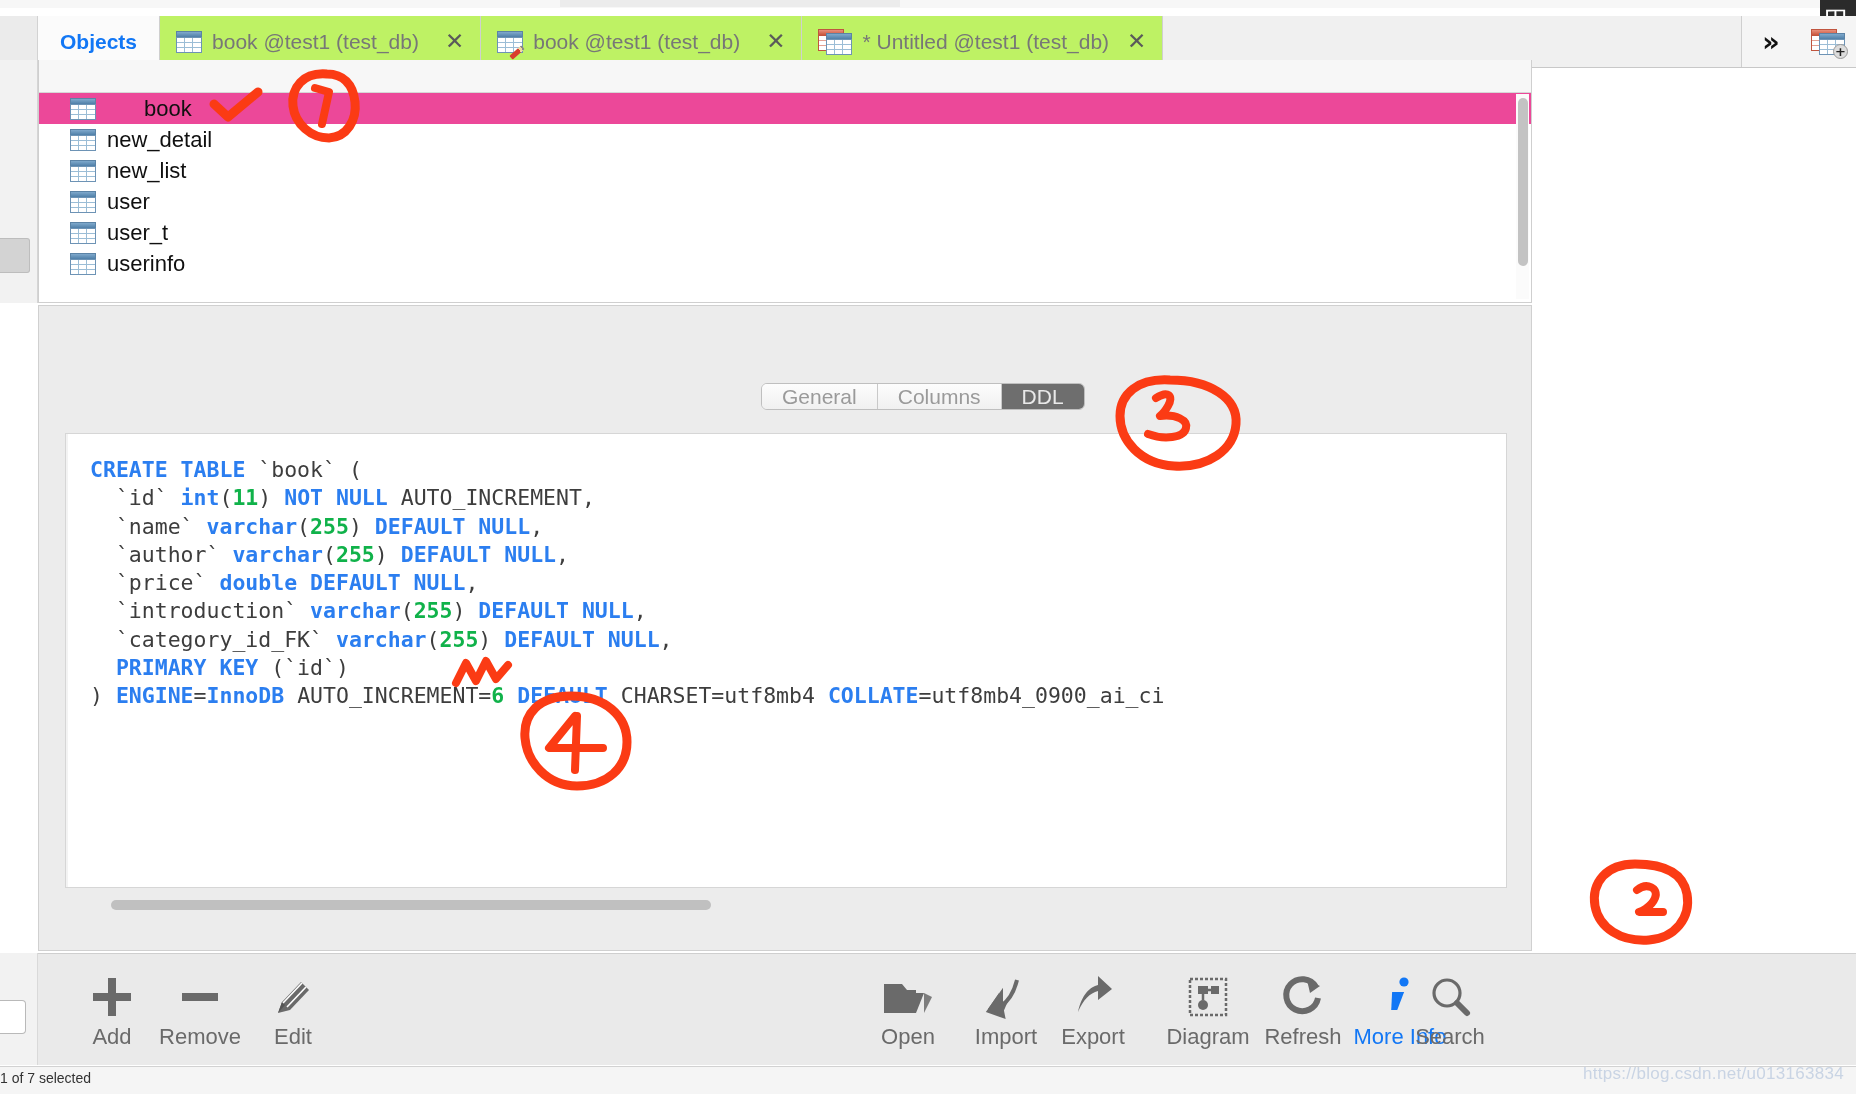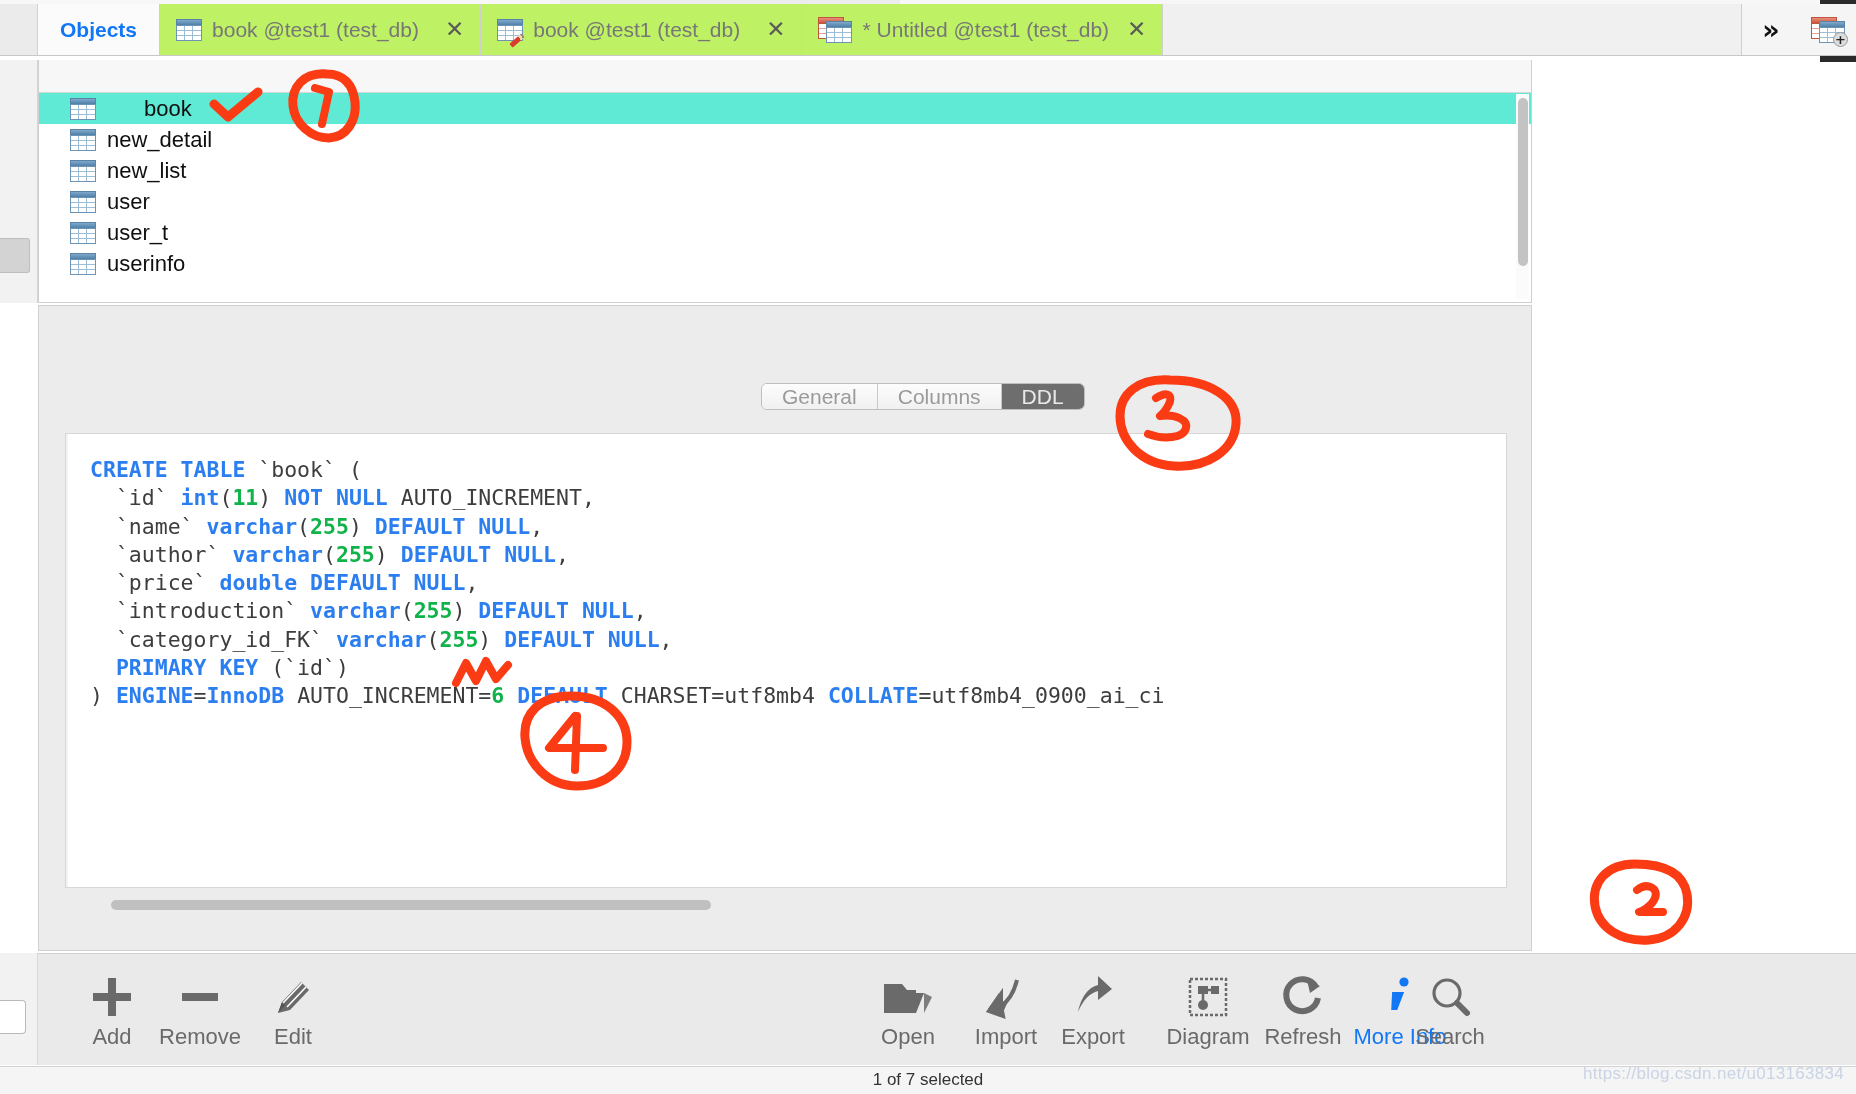--- a/index.html
+++ b/index.html
@@ -29,21 +29,21 @@
     background:#2b2b2b;
   }
   #right-dark-edge-label {
     position:absolute; right:0; top:6px; width:36px;
     color:#ffffff; font-size:26px; text-align:left; padding-left:2px;
     line-height:30px; font-family:"DejaVu Sans", sans-serif;
   }
 
   
   #tabbar {
-    position:absolute; left:0; top:4px; width:1856px; height:52px;
+    position:absolute; left:0; top:16px; width:1856px; height:52px;
     background:#f2f2f2;
     border-bottom:1px solid #c8c8c8;
     display:flex; align-items:stretch;
   }
   .tab-left-pad { width:38px; background:#ebebeb; border-right:1px solid #d2d2d2;}
   .tab {
     display:flex; align-items:center; gap:10px;
     padding:0 16px;
     background:#bef264;
     border-right:1px solid #cfcfcf;
@@ -111,21 +111,21 @@
     border-right:1px solid #d5d5d5;
   }
   #left-gutter-tab {
     position:absolute; left:0; top:238px; width:30px; height:35px;
     background:#d3d3d3; border:1px solid #bdbdbd; border-left:none; border-radius:0 3px 3px 0;
   }
   .list-row {
     display:flex; align-items:center; gap:11px; height:31px; padding-left:31px;
     font-size:22px; color:#101010;
   }
-  .list-row.selected { background:#5eead4;gap:48px; }
+  .list-row.selected { background:#ec4899;gap:48px; }
   #obj-scroll-track {
     position:absolute; right:2px; top:34px; width:13px; height:205px; background:#fbfbfb;
   }
   #obj-scroll-thumb {
     position:absolute; right:3px; top:38px; width:10px; height:168px;
     background:#c3c3c3; border-radius:5px;
   }
 
   
   #detail-pane {
@@ -192,21 +192,21 @@
     color:#6a6a6a;
   }
   .tb-glyph { height:58px; display:flex; align-items:center; justify-content:center; }
   .tb-label { font-size:22px; margin-top:-2px; }
   .tb-item.highlight .tb-label { color:#1277f5; }
 
   
   #statusbar {
     position:absolute; left:0; top:1066px; width:1856px; height:28px;
     background:#f5f5f5; border-top:1px solid #d2d2d2;
-    font-size:17px; color:#333; text-align:center; padding-top:3px;
+    font-size:14px; color:#333; padding-top:3px;
   }
   #watermark {
     position:absolute; right:12px; top:1064px;
     font-size:17px; color:#c9d4e4; letter-spacing:0.3px;
     font-family:"Liberation Sans", sans-serif;
   }
 
   
   .ann { position:absolute; pointer-events:none; }
   .ann svg { display:block; overflow:visible; }

